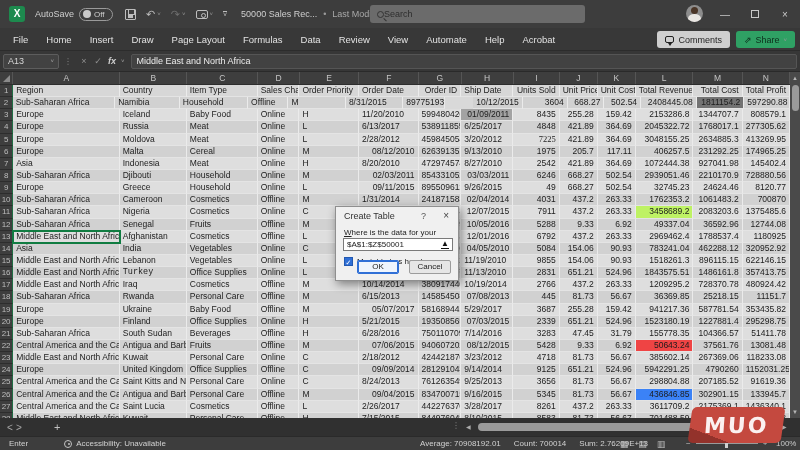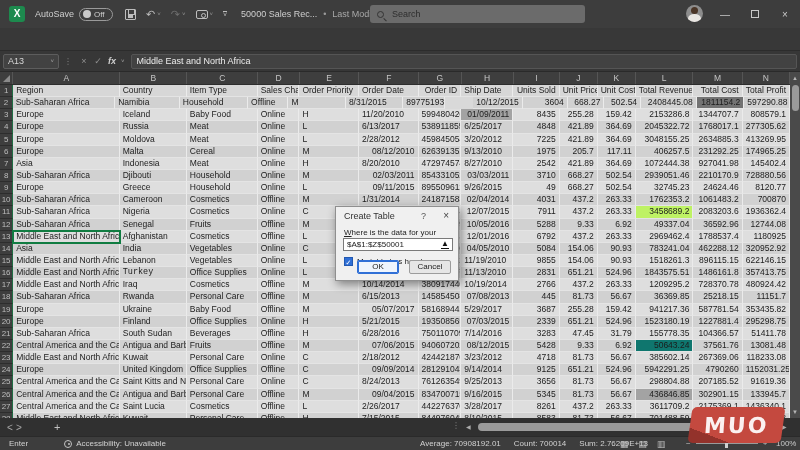--- a/index.html
+++ b/index.html
@@ -21,21 +21,21 @@
   .redo-g { color:#6f6f6f; }
   .saveicon { width:11px; height:11px; border:1px solid #bdbdbd; border-radius:1px; position:relative; }
   .saveicon::before { content:""; position:absolute; left:2px; top:0; width:5px; height:4px; border:1px solid #bdbdbd; border-top:none; }
   .saveicon::after { content:""; position:absolute; left:2px; bottom:1px; width:5px; height:3px; background:#bdbdbd; }
   .camicon { width:12px; height:9px; border:1px solid #bdbdbd; border-radius:2px; position:relative; }
   .camicon::before { content:""; position:absolute; left:4px; top:2px; width:3px; height:3px; border:1px solid #bdbdbd; border-radius:50%; }
   .qat-chev { font-size:7px; color:#bdbdbd; border-top:1px solid #bdbdbd; padding-top:0px; line-height:6px; }
   .doctitle { margin-left:14px; display:flex; align-items:center; gap:6px; white-space:nowrap; }
   .doctitle .dot { color:#9a9a9a; }
   .doctitle .mod { color:#a8a8a8; }
-  .searchbox { position:absolute; left:370px; top:5px; width:215px; height:18px; background:#6b6b6b; border-radius:3px; display:flex; align-items:center; padding-left:7px; gap:8px; color:#2e2e2e; font-size:9px; }
+  .searchbox { position:absolute; left:370px; top:5px; width:215px; height:18px; background:#6b6b6b; border-radius:3px; display:flex; align-items:center; padding-left:7px; gap:0; color:#2e2e2e; font-size:9px; }
   .lens { width:7px; height:7px; border:1px solid #333; border-radius:50%; position:relative; }
   .lens::after { content:""; position:absolute; left:6px; top:6px; width:4px; height:1px; background:#333; transform:rotate(45deg); transform-origin:0 0; }
   .avatar { position:absolute; left:686px; top:5px; width:17px; height:17px; border-radius:50%; background:#8d8d8d; overflow:hidden; }
   .avatar::before { content:""; position:absolute; left:5px; top:2px; width:7px; height:7px; border-radius:50%; background:#4a3526; }
   .avatar::after { content:""; position:absolute; left:2px; top:9px; width:13px; height:9px; border-radius:50%; background:#e9e6e2; }
   .winbtns { position:absolute; right:0; top:0; height:28px; display:flex; }
   .winbtn { width:30px; height:28px; display:flex; align-items:center; justify-content:center; color:#c9c9c9; font-size:10px; }
   .winbtn .box { width:8px; height:8px; border:1px solid #c9c9c9; }
 
   
@@ -160,20 +160,45 @@
   <div class="winbtns">
     <span class="winbtn">—</span>
     <span class="winbtn">
         <span class="box"></span>
       </span>
     <span class="winbtn">×</span>
   </div>
 </div>
 
 <div class="ribbon">
+  <div class="rtabs" id="ribbon-tabs">
+      <span class="rtab">File</span>
+      <span class="rtab">Home</span>
+      <span class="rtab">Insert</span>
+      <span class="rtab">Draw</span>
+      <span class="rtab">Page Layout</span>
+      <span class="rtab">Formulas</span>
+      <span class="rtab">Data</span>
+      <span class="rtab">Review</span>
+      <span class="rtab">View</span>
+      <span class="rtab">Automate</span>
+      <span class="rtab">Help</span>
+      <span class="rtab">Acrobat</span>
+    </div>
+  <div class="ribbon-right">
+    <span class="btn-comments">
+      <span class="bubble"></span>
+      <span>Comments</span>
+    </span>
+    <span class="btn-share">
+      <span class="share-arrow">⇗</span>
+      <span>Share</span>
+      <span class="carat">˅</span>
+    </span>
+  </div>
 </div>
 
 <div class="fbar">
   <span class="namebox">
     <span>A13</span>
     <span class="chev">˅</span>
   </span>
   <span class="fdots">⋮</span>
   <span class="fbtn">×</span>
   <span class="fbtn">✓</span>
@@ -271,21 +296,21 @@
     <div class="grow" style="height: 12.15px;">
       <div class="rownum" style="width: 14px; line-height: 12.15px;">5</div>
       <div class="cell" style="width: 113px; line-height: 11.15px; background: rgb(222, 222, 222);">Europe</div>
       <div class="cell" style="width: 71px; line-height: 11.15px; background: rgb(222, 222, 222);">Moldova</div>
       <div class="cell" style="width: 75px; line-height: 11.15px; background: rgb(222, 222, 222);">Meat</div>
       <div class="cell" style="width: 44px; line-height: 11.15px; background: rgb(222, 222, 222);">Online</div>
       <div class="cell" style="width: 63px; line-height: 11.15px; background: rgb(222, 222, 222);">L</div>
       <div class="cell" style="width: 63px; line-height: 11.15px; background: rgb(222, 222, 222);">2/28/2012</div>
       <div class="cell r" style="width: 45px; line-height: 11.15px; background: rgb(222, 222, 222);">459845054</div>
       <div class="cell" style="width: 55px; line-height: 11.15px; background: rgb(222, 222, 222);">3/20/2012</div>
-      <div class="cell r" style="width: 49px; line-height: 11.15px; background: rgb(222, 222, 222);">7225</div>
+      <div class="cell r" style="width: 49px; line-height: 11.15px; background: rgb(222, 222, 222); font-family: Liberation Serif, serif;">7225</div>
       <div class="cell r" style="width: 40px; line-height: 11.15px; background: rgb(222, 222, 222);">421.89</div>
       <div class="cell r" style="width: 40px; line-height: 11.15px; background: rgb(222, 222, 222);">364.69</div>
       <div class="cell r" style="width: 61px; line-height: 11.15px; background: rgb(222, 222, 222);">3048155.25</div>
       <div class="cell r" style="width: 52px; line-height: 11.15px; background: rgb(222, 222, 222);">2634885.3</div>
       <div class="cell r" style="width: 50px; line-height: 11.15px; background: rgb(222, 222, 222);">413269.95</div>
     </div>
     <div class="grow" style="height: 12.15px;">
       <div class="rownum" style="width: 14px; line-height: 12.15px;">6</div>
       <div class="cell" style="width: 113px; line-height: 11.15px; background: rgb(209, 209, 209);">Europe</div>
       <div class="cell" style="width: 71px; line-height: 11.15px; background: rgb(209, 209, 209);">Malta</div>
@@ -322,21 +347,21 @@
     <div class="grow" style="height: 12.15px;">
       <div class="rownum" style="width: 14px; line-height: 12.15px;">8</div>
       <div class="cell" style="width: 113px; line-height: 11.15px; background: rgb(209, 209, 209);">Sub-Saharan Africa</div>
       <div class="cell" style="width: 71px; line-height: 11.15px; background: rgb(209, 209, 209);">Djibouti</div>
       <div class="cell" style="width: 75px; line-height: 11.15px; background: rgb(209, 209, 209);">Household</div>
       <div class="cell" style="width: 44px; line-height: 11.15px; background: rgb(209, 209, 209);">Online</div>
       <div class="cell" style="width: 63px; line-height: 11.15px; background: rgb(209, 209, 209);">M</div>
       <div class="cell r" style="width: 63px; line-height: 11.15px; background: rgb(209, 209, 209);">02/03/2011</div>
       <div class="cell r" style="width: 45px; line-height: 11.15px; background: rgb(209, 209, 209);">854331052</div>
       <div class="cell r" style="width: 55px; line-height: 11.15px; background: rgb(209, 209, 209);">03/03/2011</div>
-      <div class="cell r" style="width: 49px; line-height: 11.15px; background: rgb(209, 209, 209);">3710</div>
+      <div class="cell r" style="width: 49px; line-height: 11.15px; background: rgb(209, 209, 209);">6246</div>
       <div class="cell r" style="width: 40px; line-height: 11.15px; background: rgb(209, 209, 209);">668.27</div>
       <div class="cell r" style="width: 40px; line-height: 11.15px; background: rgb(209, 209, 209);">502.54</div>
       <div class="cell r" style="width: 61px; line-height: 11.15px; background: rgb(209, 209, 209);">2939051.46</div>
       <div class="cell r" style="width: 52px; line-height: 11.15px; background: rgb(209, 209, 209);">2210170.9</div>
       <div class="cell r" style="width: 50px; line-height: 11.15px; background: rgb(209, 209, 209);">728880.56</div>
     </div>
     <div class="grow" style="height: 12.15px;">
       <div class="rownum" style="width: 14px; line-height: 12.15px;">9</div>
       <div class="cell" style="width: 113px; line-height: 11.15px; background: rgb(222, 222, 222);">Europe</div>
       <div class="cell" style="width: 71px; line-height: 11.15px; background: rgb(222, 222, 222);">Greece</div>
@@ -378,21 +403,21 @@
       <div class="cell" style="width: 44px; line-height: 11.15px; background: rgb(222, 222, 222);">Online</div>
       <div class="cell" style="width: 63px; line-height: 11.15px; background: rgb(222, 222, 222);">C</div>
       <div class="cell" style="width: 63px; line-height: 11.15px; background: rgb(222, 222, 222);">12/2/2015</div>
       <div class="cell r" style="width: 45px; line-height: 11.15px; background: rgb(222, 222, 222);">640600793</div>
       <div class="cell r" style="width: 55px; line-height: 11.15px; background: rgb(222, 222, 222);">12/07/2015</div>
       <div class="cell r" style="width: 49px; line-height: 11.15px; background: rgb(222, 222, 222);">7911</div>
       <div class="cell r" style="width: 40px; line-height: 11.15px; background: rgb(222, 222, 222);">437.2</div>
       <div class="cell r" style="width: 40px; line-height: 11.15px; background: rgb(222, 222, 222);">263.33</div>
       <div class="cell r" style="width: 61px; line-height: 11.15px; background: #bef264;">3458689.2</div>
       <div class="cell r" style="width: 52px; line-height: 11.15px; background: rgb(222, 222, 222);">2083203.6</div>
-      <div class="cell r" style="width: 50px; line-height: 11.15px; background: rgb(222, 222, 222);">1936362.4</div>
+      <div class="cell r" style="width: 50px; line-height: 11.15px; background: rgb(222, 222, 222);">1375485.6</div>
     </div>
     <div class="grow" style="height: 12.15px;">
       <div class="rownum" style="width: 14px; line-height: 12.15px;">12</div>
       <div class="cell" style="width: 113px; line-height: 11.15px; background: rgb(209, 209, 209);">Sub-Saharan Africa</div>
       <div class="cell" style="width: 71px; line-height: 11.15px; background: rgb(209, 209, 209);">Senegal</div>
       <div class="cell" style="width: 75px; line-height: 11.15px; background: rgb(209, 209, 209);">Fruits</div>
       <div class="cell" style="width: 44px; line-height: 11.15px; background: rgb(209, 209, 209);">Offline</div>
       <div class="cell" style="width: 63px; line-height: 11.15px; background: rgb(209, 209, 209);">M</div>
       <div class="cell" style="width: 63px; line-height: 11.15px; background: rgb(209, 209, 209);">9/9/2016</div>
       <div class="cell r" style="width: 45px; line-height: 11.15px; background: rgb(209, 209, 209);">851363569</div>
@@ -563,21 +588,21 @@
       <div class="cell" style="width: 71px; line-height: 11.15px; background: rgb(209, 209, 209);">Antigua and Barbuda</div>
       <div class="cell" style="width: 75px; line-height: 11.15px; background: rgb(209, 209, 209);">Fruits</div>
       <div class="cell" style="width: 44px; line-height: 11.15px; background: rgb(209, 209, 209);">Offline</div>
       <div class="cell" style="width: 63px; line-height: 11.15px; background: rgb(209, 209, 209);">M</div>
       <div class="cell r" style="width: 63px; line-height: 11.15px; background: rgb(209, 209, 209);">07/06/2015</div>
       <div class="cell r" style="width: 45px; line-height: 11.15px; background: rgb(209, 209, 209);">940607202</div>
       <div class="cell r" style="width: 55px; line-height: 11.15px; background: rgb(209, 209, 209);">08/12/2015</div>
       <div class="cell r" style="width: 49px; line-height: 11.15px; background: rgb(209, 209, 209);">5428</div>
       <div class="cell r" style="width: 40px; line-height: 11.15px; background: rgb(209, 209, 209);">9.33</div>
       <div class="cell r" style="width: 40px; line-height: 11.15px; background: rgb(209, 209, 209);">6.92</div>
-      <div class="cell r" style="width: 61px; line-height: 11.15px; background: #0f766e;">50643.24</div>
+      <div class="cell r" style="width: 61px; line-height: 11.15px; background: #ef4444;">50643.24</div>
       <div class="cell r" style="width: 52px; line-height: 11.15px; background: rgb(209, 209, 209);">37561.76</div>
       <div class="cell r" style="width: 50px; line-height: 11.15px; background: rgb(209, 209, 209);">13081.48</div>
     </div>
     <div class="grow" style="height: 12.15px;">
       <div class="rownum" style="width: 14px; line-height: 12.15px;">23</div>
       <div class="cell" style="width: 113px; line-height: 11.15px; background: rgb(222, 222, 222);">Middle East and North Africa</div>
       <div class="cell" style="width: 71px; line-height: 11.15px; background: rgb(222, 222, 222);">Kuwait</div>
       <div class="cell" style="width: 75px; line-height: 11.15px; background: rgb(222, 222, 222);">Personal Care</div>
       <div class="cell" style="width: 44px; line-height: 11.15px; background: rgb(222, 222, 222);">Online</div>
       <div class="cell" style="width: 63px; line-height: 11.15px; background: rgb(222, 222, 222);">C</div>
@@ -631,21 +656,21 @@
       <div class="cell" style="width: 71px; line-height: 11.15px; background: rgb(209, 209, 209);">Antigua and Barbuda</div>
       <div class="cell" style="width: 75px; line-height: 11.15px; background: rgb(209, 209, 209);">Personal Care</div>
       <div class="cell" style="width: 44px; line-height: 11.15px; background: rgb(209, 209, 209);">Offline</div>
       <div class="cell" style="width: 63px; line-height: 11.15px; background: rgb(209, 209, 209);">M</div>
       <div class="cell r" style="width: 63px; line-height: 11.15px; background: rgb(209, 209, 209);">09/04/2015</div>
       <div class="cell r" style="width: 45px; line-height: 11.15px; background: rgb(209, 209, 209);">834700715</div>
       <div class="cell" style="width: 55px; line-height: 11.15px; background: rgb(209, 209, 209);">9/16/2015</div>
       <div class="cell r" style="width: 49px; line-height: 11.15px; background: rgb(209, 209, 209);">5345</div>
       <div class="cell r" style="width: 40px; line-height: 11.15px; background: rgb(209, 209, 209);">81.73</div>
       <div class="cell r" style="width: 40px; line-height: 11.15px; background: rgb(209, 209, 209);">56.67</div>
-      <div class="cell r" style="width: 61px; line-height: 11.15px; background: #a3a3a3;">436846.85</div>
+      <div class="cell r" style="width: 61px; line-height: 11.15px; background: #3b82f6;">436846.85</div>
       <div class="cell r" style="width: 52px; line-height: 11.15px; background: rgb(209, 209, 209);">302901.15</div>
       <div class="cell r" style="width: 50px; line-height: 11.15px; background: rgb(209, 209, 209);">133945.7</div>
     </div>
     <div class="grow" style="height: 12.15px;">
       <div class="rownum" style="width: 14px; line-height: 12.15px;">27</div>
       <div class="cell" style="width: 113px; line-height: 11.15px; background: rgb(222, 222, 222);">Central America and the Caribbean</div>
       <div class="cell" style="width: 71px; line-height: 11.15px; background: rgb(222, 222, 222);">Saint Lucia</div>
       <div class="cell" style="width: 75px; line-height: 11.15px; background: rgb(222, 222, 222);">Cosmetics</div>
       <div class="cell" style="width: 44px; line-height: 11.15px; background: rgb(222, 222, 222);">Offline</div>
       <div class="cell" style="width: 63px; line-height: 11.15px; background: rgb(222, 222, 222);">L</div>

